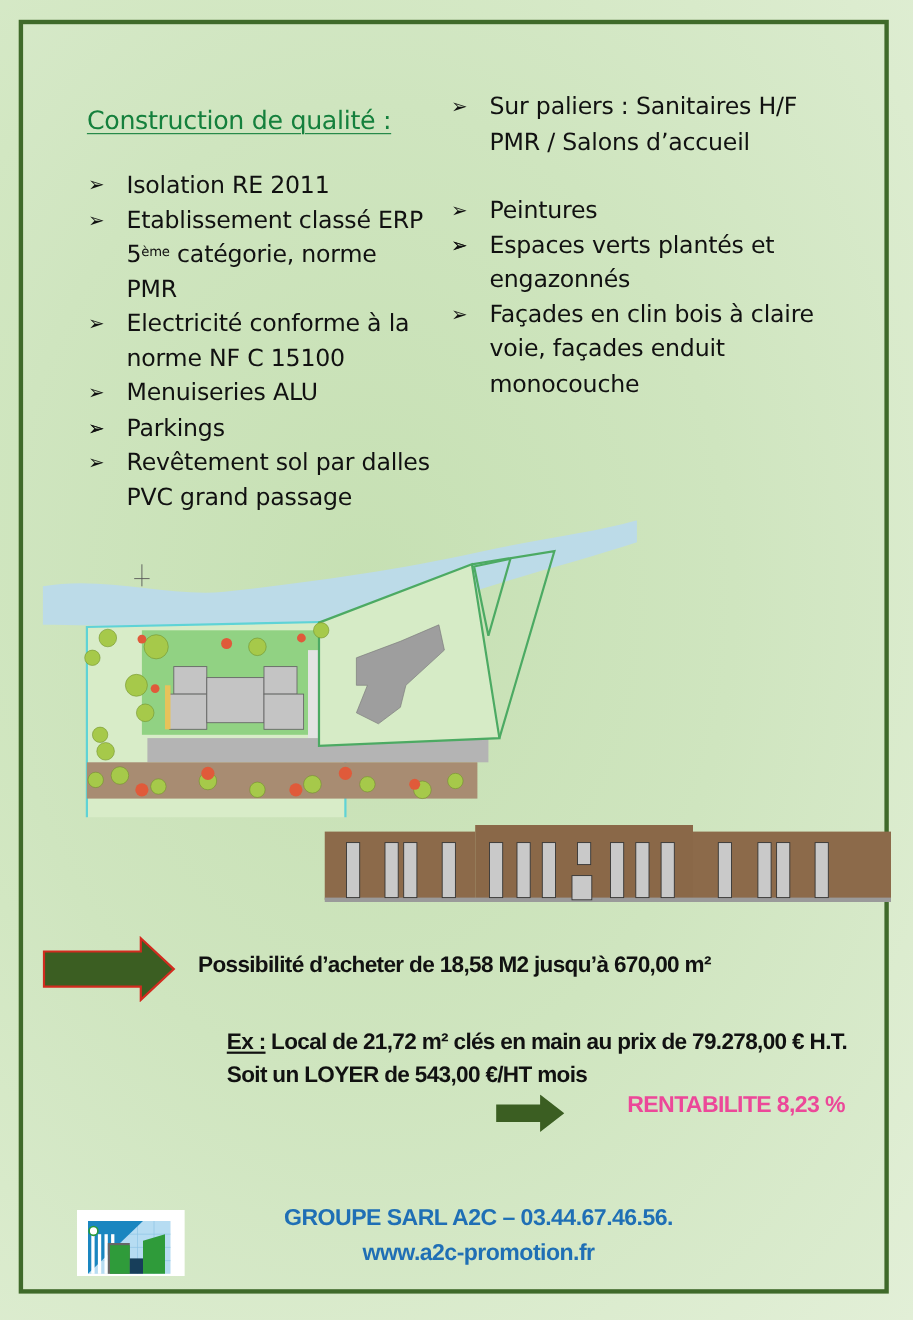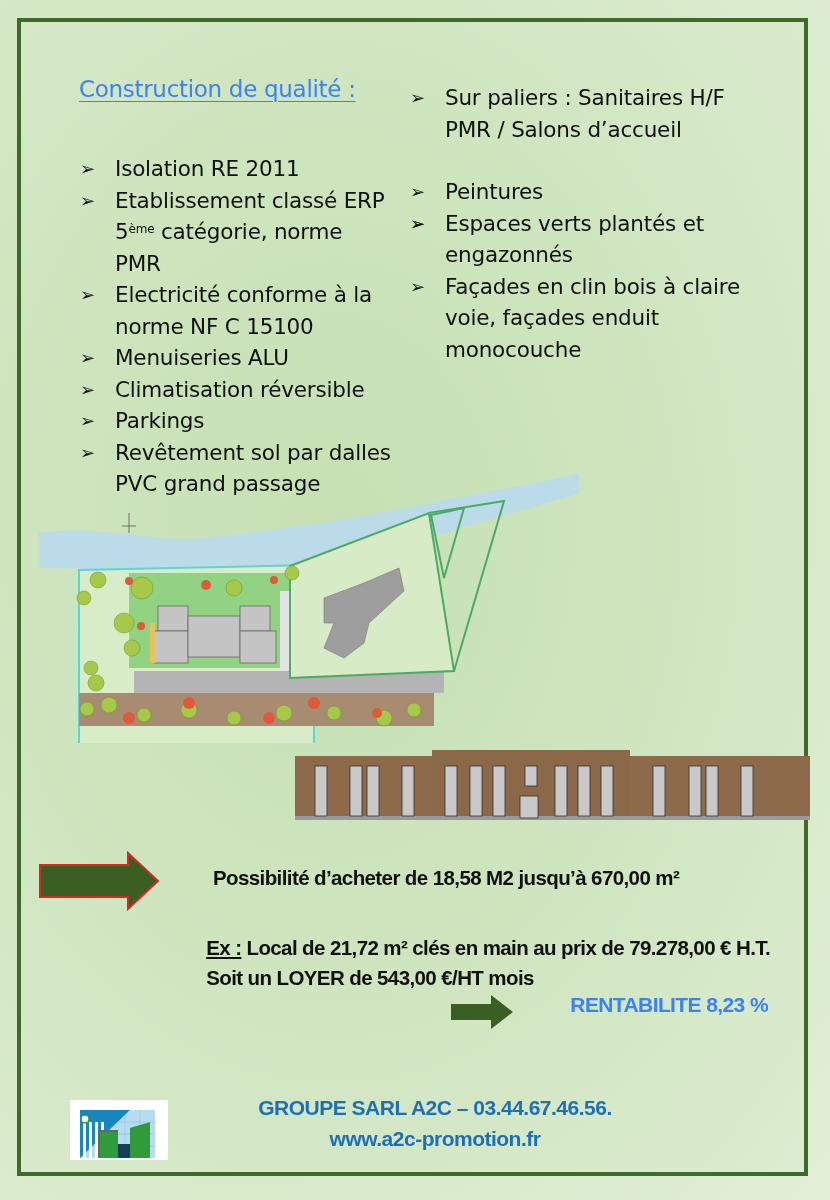--- a/index.html
+++ b/index.html
@@ -8,60 +8,60 @@
     background: radial-gradient(ellipse at 30% 40%, #c9e2b7 0%, #d2e7c2 45%, #e2efd7 100%);
     font-family: "DejaVu Sans", sans-serif;
     color:#111;
   }
   .frame {
     position:absolute; left:17px; top:18px; width:791px; height:1158px;
     border:4px solid #3f6a2a; box-sizing:border-box;
     background: radial-gradient(ellipse at 40% 45%, #c6e0b3 0%, #cfe5bf 50%, #dcecd0 100%);
   }
   .heading {
-    position:absolute; left:79px; top:76px; font-size:23px; color:#3b82f6;
+    position:absolute; left:79px; top:97px; font-size:23px; color:#15803d;
     text-decoration:underline; text-decoration-thickness:1px; text-underline-offset:4px;
     letter-spacing:-0.3px;
   }
   ul.features { list-style:none; margin:0; padding:0; position:absolute; }
   ul.features li { position:relative; padding-left:35px; font-size:21.5px; line-height:31.5px; letter-spacing:-0.2px; }
   ul.features li .bullet { position:absolute; left:0; top:0; font-size:18px; width:22px; }
   ul.features li.gap { margin-top:31px; }
   #left-list { left:80px; top:153px; width:340px; }
   #right-list { left:410px; top:82px; width:330px; }
   sup { font-size:12px; vertical-align:top; position:relative; top:-2px; }
 
   .siteplan { position:absolute; left:34px; top:473px; width:570px; height:270px; }
   .facade { position:absolute; left:295px; top:748px; width:515px; height:78px; }
 
   .big-arrow { position:absolute; left:38px; top:851px; width:122px; height:60px; }
-  .offer { position:absolute; left:180px; top:866px; font-size:20.5px; font-weight:bold; letter-spacing:-0.6px; font-family:"Liberation Sans", sans-serif;margin-left:33px; }
+  .offer { position:absolute; left:180px; top:866px; font-size:20.5px; font-weight:bold; letter-spacing:-0.6px; font-family:"Liberation Sans", sans-serif; }
   .example { position:absolute; right:60px; top:933px; font-family:"Liberation Sans", sans-serif; font-weight:bold; font-size:20.5px; letter-spacing:-0.6px; line-height:30px; }
   .example .ex-label { text-decoration:underline; }
   .small-arrow { position:absolute; left:451px; top:995px; width:62px; height:34px; }
-  .rentab { position:absolute; right:62px; top:993px; font-family:"Liberation Sans", sans-serif; font-weight:bold; font-size:21px; color:#3b82f6; letter-spacing:-0.6px; }
+  .rentab { position:absolute; right:62px; top:993px; font-family:"Liberation Sans", sans-serif; font-weight:bold; font-size:21px; color:#ec4899; letter-spacing:-0.6px; }
 
   .logo { position:absolute; left:70px; top:1100px; width:98px; height:60px; }
   .company { position:absolute; left:0; width:830px; text-align:center; font-family:"Liberation Sans", sans-serif; font-weight:bold; color:#1f6fb5; font-size:21px; letter-spacing:-0.5px; }
   .company.l1 { top:1096px; left:20px; }
   .company.l2 { top:1127px; left:20px; }
 </style>
 </head>
 <body>
 
 <div class="frame"></div>
 
 <div class="heading">Construction de qualité :</div>
 
 <ul class="features" id="left-list">
   <li><span class="bullet">➢</span><span>Isolation RE 2011</span></li>
   <li><span class="bullet">➢</span><span>Etablissement classé ERP</span><br><span>5</span><sup>ème</sup><span> catégorie, norme</span><br><span>PMR</span></li>
   <li><span class="bullet">➢</span><span>Electricité conforme à la norme NF C 15100</span></li>
   <li><span class="bullet">➢</span><span>Menuiseries ALU</span></li>
-  <li><span class="bullet">➢</span><span>Climatisation réversible</span></li>
+  <li><span class="bullet">➢</span></li>
   <li><span class="bullet">➢</span><span>Parkings</span></li>
   <li><span class="bullet">➢</span><span>Revêtement sol par dalles PVC grand passage</span></li>
 </ul>
 
 <ul class="features" id="right-list">
   <li style="width:290px"><span class="bullet">➢</span><span>Sur paliers : Sanitaires H/F PMR / Salons d’accueil</span></li>
   <li class="gap"><span class="bullet">➢</span><span>Peintures</span></li>
   <li style="width:275px"><span class="bullet">➢</span></li>
   <li style="width:310px"><span class="bullet">➢</span><span>Espaces verts plantés et engazonnés</span></li>
   <li style="width:330px"><span class="bullet">➢</span><span>Façades en clin bois à claire voie, façades enduit monocouche</span></li>

